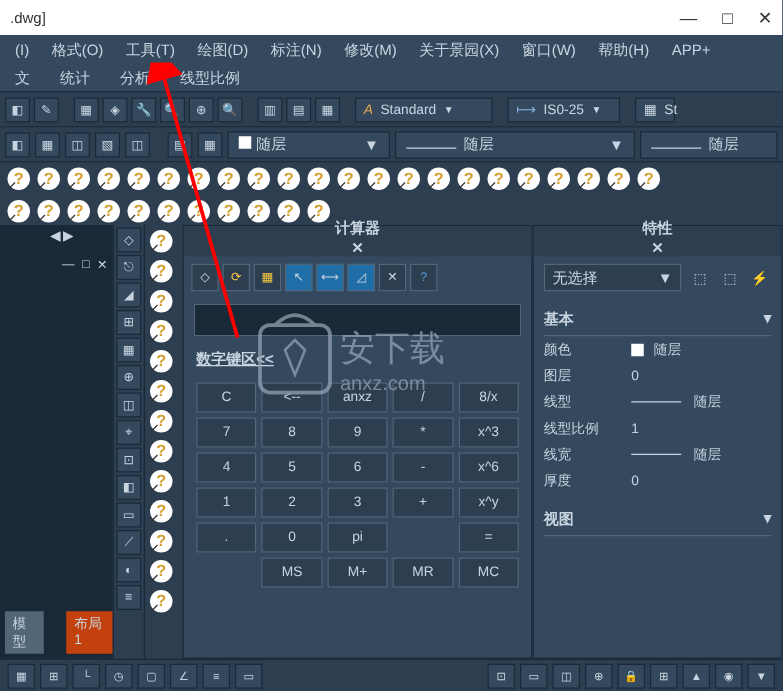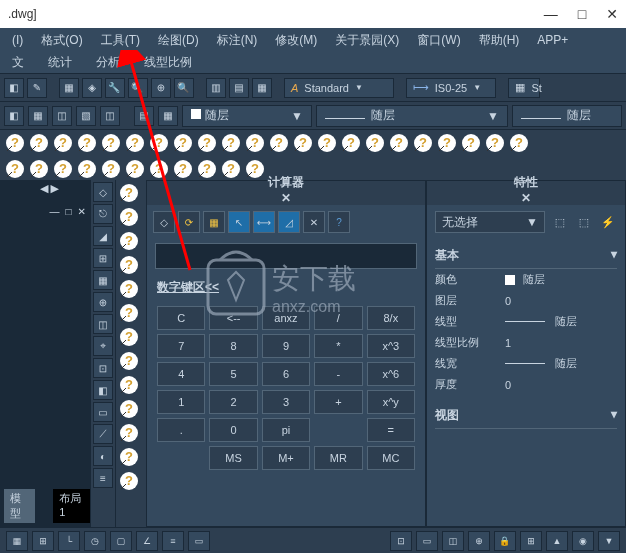--- a/index.html
+++ b/index.html
@@ -29,21 +29,21 @@
 
 .qmark-rows { background: #2d3e50; }
 .qmark-row { display: flex; gap: 2px; padding: 2px 4px; flex-wrap: wrap; }
 .qmark { width: 22px; height: 22px; position: relative; }
 .qmark svg { width: 100%; height: 100%; }
 
 .main-area { display: flex; position: absolute; top: 180px; bottom: 26px; left: 0; right: 0; }
 
 .left-panel { width: 90px; background: #1a2938; position: relative; }
 .left-panel .tabs { position: absolute; bottom: 4px; left: 4px; display: flex; gap: 18px; font-size: 11px; }
-.left-panel .tab { padding: 2px 6px; background: #000000; cursor: pointer; }
+.left-panel .tab { padding: 2px 6px; background: #c2410c; cursor: pointer; }
 .left-panel .tab.active { background: #526678; }
 .left-panel .collapse { position: absolute; top: 2px; left: 40px; display: flex; gap: 2px; }
 .left-panel .wctrl { position: absolute; top: 26px; right: 4px; display: flex; gap: 6px; font-size: 10px; }
 
 .vtoolbar { width: 26px; background: #2d3e50; display: flex; flex-direction: column; gap: 2px; padding: 2px; border-left: 1px solid #1a2938; border-right: 1px solid #1a2938; }
 .vtoolbar .vbtn { width: 20px; height: 20px; background: #34495e; border: 1px solid #1a2938; display: flex; align-items: center; justify-content: center; font-size: 10px; cursor: pointer; }
 
 .vtoolbar-q { width: 30px; background: #2d3e50; display: flex; flex-direction: column; gap: 2px; padding: 2px; }
 .vtoolbar-q .qmark { width: 22px; height: 22px; }
 

